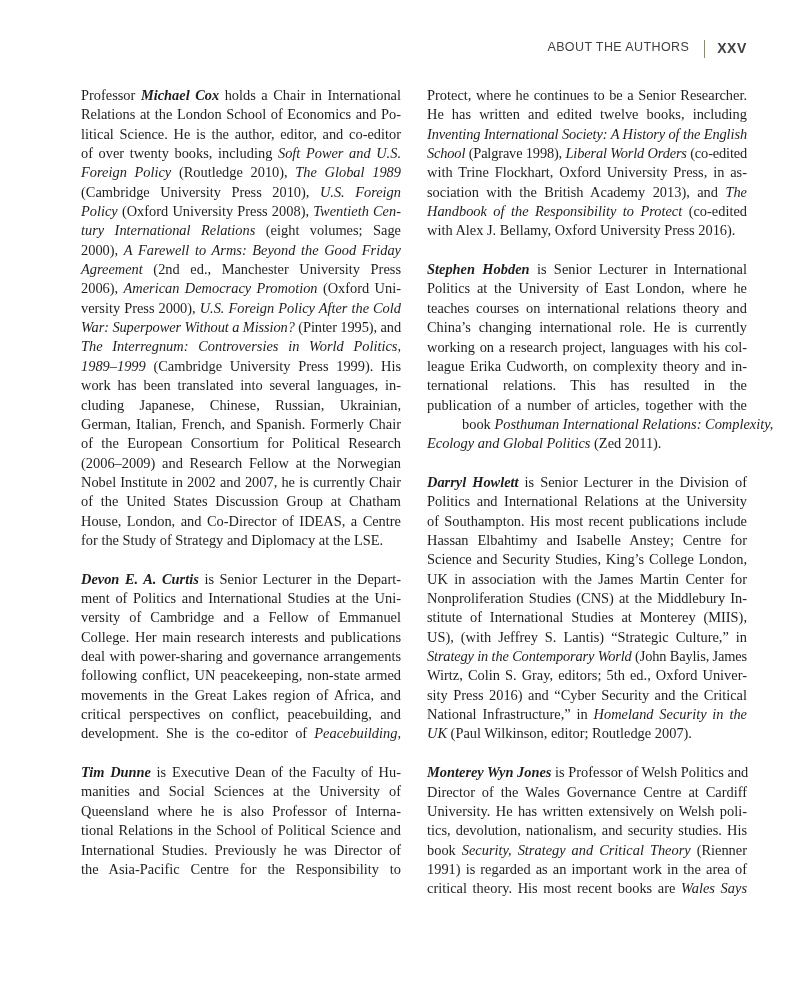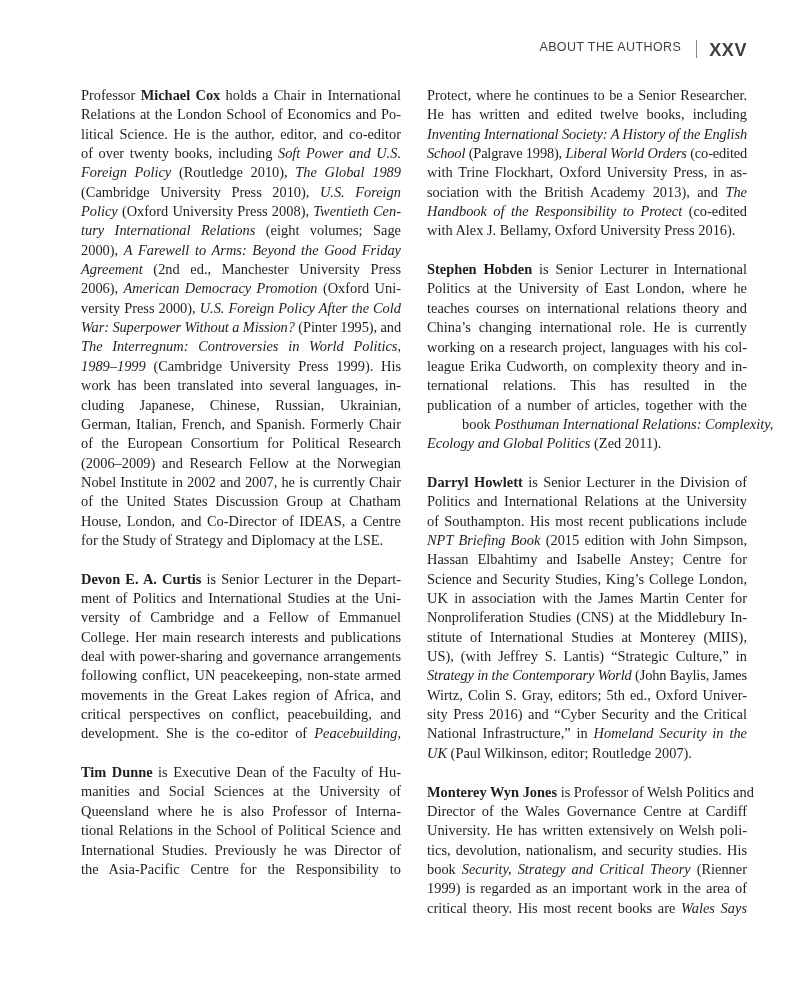--- a/index.html
+++ b/index.html
@@ -2,29 +2,29 @@
 <html><head>
 <meta charset="utf-8">
 <style>
   html, body { margin:0; padding:0; }
   body { width:800px; height:986px; background:#ffffff; position:relative; overflow:hidden;
          font-family:"Liberation Serif", "DejaVu Serif", serif; color:#1e1e1e; }
   .header { position:absolute; top:40px; right:53px; height:20px; display:flex; align-items:flex-start;
             font-family:"Liberation Sans", "DejaVu Sans", sans-serif; font-size:12.5px; color:#404040; }
   .header .section { letter-spacing:0.4px; }
   .header .rule { width:1px; height:18px; background:#8a8a70; margin:0 12px 0 15px; }
-  .header .pageno { font-weight:bold; font-size:18px; letter-spacing:0.6px; }
+  .header .pageno { font-weight:bold; font-size:14px; letter-spacing:0.6px; }
   .col { position:absolute; top:86px; width:320px; font-size:14.4px; line-height:19.35px; }
   .col.left { left:81px; }
   .col.right { left:427px; }
   .bio { margin:0 0 19.4px 0; }
   .line { display:block; text-align:justify; text-align-last:justify; white-space:nowrap; height:19.35px; }
   .line.last { text-align-last:left; }
   .line span { white-space:pre; }
-  .name { font-weight:bold; }
+  .name { font-weight:bold;font-style:italic; }
   .it { font-style:italic; }
 </style>
 </head>
 <body>
 
 <div class="header">
   <span class="section">ABOUT THE AUTHORS</span>
   <span class="rule"></span>
   <span class="pageno" style="text-transform:uppercase;">xxv</span>
 </div>
@@ -96,35 +96,34 @@
       <span class="line"><span class="">league Erika Cudworth, on complexity theory and in-</span></span>
       <span class="line"><span class="">ternational relations. This has resulted in the</span></span>
       <span class="line"><span class="">publication of a number of articles, together with the</span></span>
       <span class="line" style="word-spacing: 0.00390625px; margin-left: 35px;"><span class="">book </span><span class="it">Posthuman International Relations: Complexity,</span></span>
       <span class="line last"><span class="it">Ecology and Global Politics</span><span class=""> (Zed 2011).</span></span>
     </div>
     <div class="bio">
       <span class="line" style="letter-spacing: -0.000300481px;"><span class="name">Darryl Howlett</span><span class=""> is Senior Lecturer in the Division of</span></span>
       <span class="line"><span class="">Politics and International Relations at the University</span></span>
       <span class="line"><span class="">of Southampton. His most recent publications include</span></span>
-      <span class="line"><span class="it">NPT Briefing Book</span><span class=""> (2015 edition with John Simpson,</span></span>
       <span class="line"><span class="">Hassan Elbahtimy and Isabelle Anstey; Centre for</span></span>
       <span class="line"><span class="">Science and Security Studies, King’s College London,</span></span>
       <span class="line"><span class="">UK in association with the James Martin Center for</span></span>
       <span class="line"><span class="">Nonproliferation Studies (CNS) at the Middlebury In-</span></span>
       <span class="line"><span class="">stitute of International Studies at Monterey (MIIS),</span></span>
       <span class="line"><span class="">US), (with Jeffrey S. Lantis) “Strategic Culture,” in</span></span>
       <span class="line" style="letter-spacing: -0.149016px;"><span class="it">Strategy in the Contemporary World</span><span class=""> (John Baylis, James</span></span>
       <span class="line"><span class="">Wirtz, Colin S. Gray, editors; 5th ed., Oxford Univer-</span></span>
       <span class="line"><span class="">sity Press 2016) and “Cyber Security and the Critical</span></span>
       <span class="line"><span class="">National Infrastructure,” in </span><span class="it">Homeland Security in the</span></span>
       <span class="line last"><span class="it">UK</span><span class=""> (Paul Wilkinson, editor; Routledge 2007).</span></span>
     </div>
     <div class="bio">
       <span class="line"><span class="name">Monterey Wyn Jones</span><span class=""> is Professor of Welsh Politics and</span></span>
       <span class="line"><span class="">Director of the Wales Governance Centre at Cardiff</span></span>
       <span class="line"><span class="">University. He has written extensively on Welsh poli-</span></span>
       <span class="line"><span class="">tics, devolution, nationalism, and security studies. His</span></span>
       <span class="line"><span class="">book </span><span class="it">Security, Strategy and Critical Theory</span><span class=""> (Rienner</span></span>
-      <span class="line"><span class="">1999) is regarded as an important work in the area of</span></span>
+      <span class="line"><span class="">1991) is regarded as an important work in the area of</span></span>
       <span class="line"><span class="">critical theory. His most recent books are </span><span class="it">Wales Says</span></span>
     </div>
   </div>
 
 </body></html>

